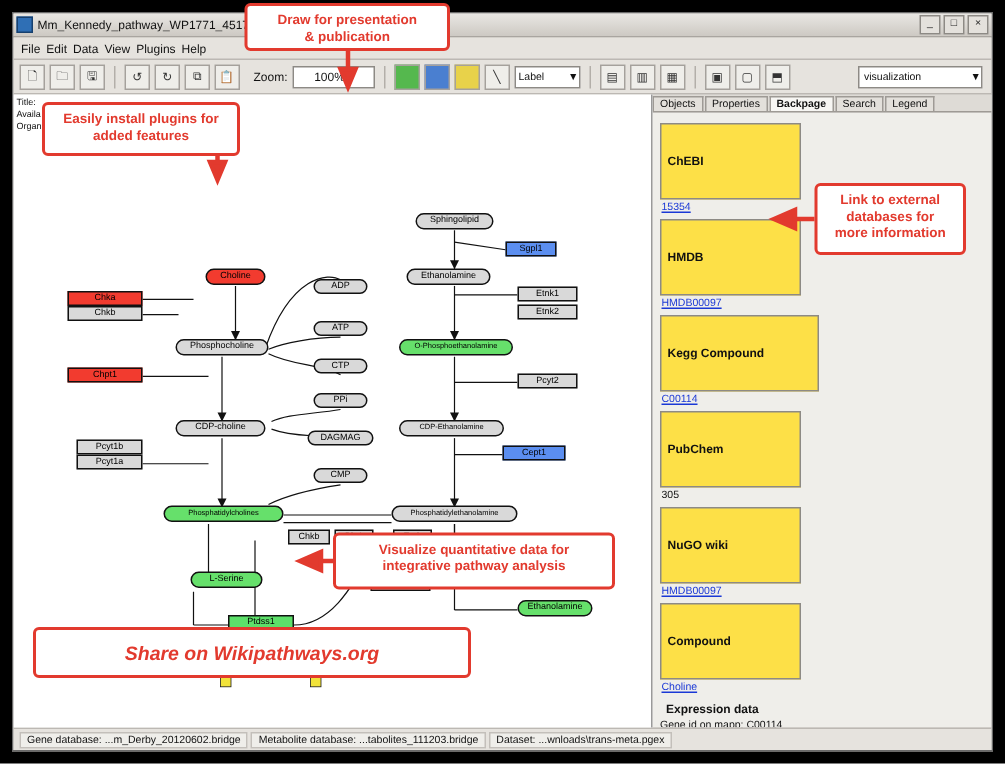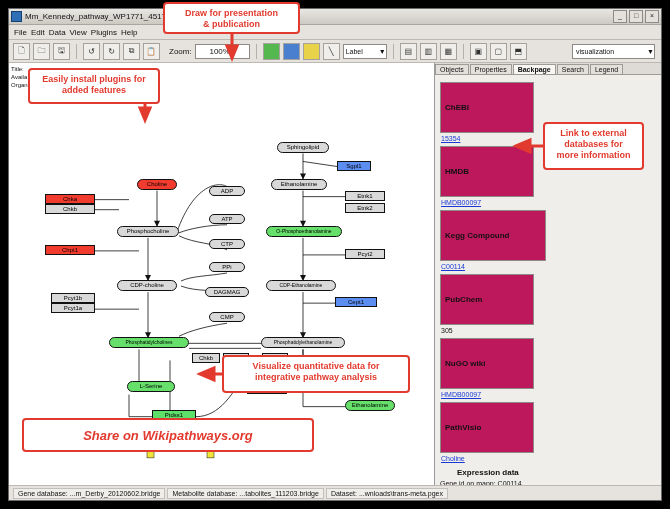--- a/index.html
+++ b/index.html
@@ -96,26 +96,26 @@
   }
   .tab{
     padding:1px 4px;border:1px solid #9e9a95;border-bottom:none;background:#e3e0db;
     color:#111;margin-right:1px;
   }
   .tab.active{background:#f7f6f3;font-weight:bold;}
   .rightcontent{
     flex:1 1 auto;overflow:hidden;padding:3px 5px;font-size:7px;color:#111;
   }
   .sect-head{
-    border:1px solid #8d8a85;background:#be185d;font-weight:bold;font-size:8px;
+    border:1px solid #8d8a85;background:#fde047;font-weight:bold;font-size:8px;
     padding:20px 4px;margin:4px 0 2px 0;color:#111;width:84px;
   }
   .link{color:#1a38d6;text-decoration:underline;font-size:7px;display:block;margin:1px 0 2px 1px;}
   .plain{font-size:7px;margin:1px 0 2px 1px;}
-  .expr-title{font-weight:bold;font-size:8px;margin:6px 0 3px 17px;}
+  .expr-title{font-weight:bold;font-size:8px;margin:6px 0 3px 4px;}
   .gene-id{font-size:7px;margin-bottom:2px;}
   table.expr{border-collapse:collapse;font-size:7px;}
   table.expr td{
     border:1px solid #8d8a85;padding:1px 3px;background:#fff;height:10px;
   }
   table.expr td.k{width:46px;}
   table.expr td.v{width:44px;}
   
   .statusbar{
     height:14px;background:#e6e3de;border-top:1px solid #bcb8b3;
@@ -328,21 +328,21 @@
 
         <div class="sect-head" style="width:96px">Kegg Compound</div>
         <a class="link" href="#">C00114</a>
 
         <div class="sect-head">PubChem</div>
         <div class="plain">305</div>
 
         <div class="sect-head">NuGO wiki</div>
         <a class="link" href="#">HMDB00097</a>
 
-        <div class="sect-head">PathVisio</div>
+        <div class="sect-head">Compound</div>
         <a class="link" href="#">Choline</a>
 
         <div class="expr-title">Expression data</div>
         <div class="gene-id">Gene id on mapp: C00114</div>
 
         <table class="expr">
           <tbody>
               <tr>
             <td class="k">Sample name</td>
             <td class="v">C00114</td>

